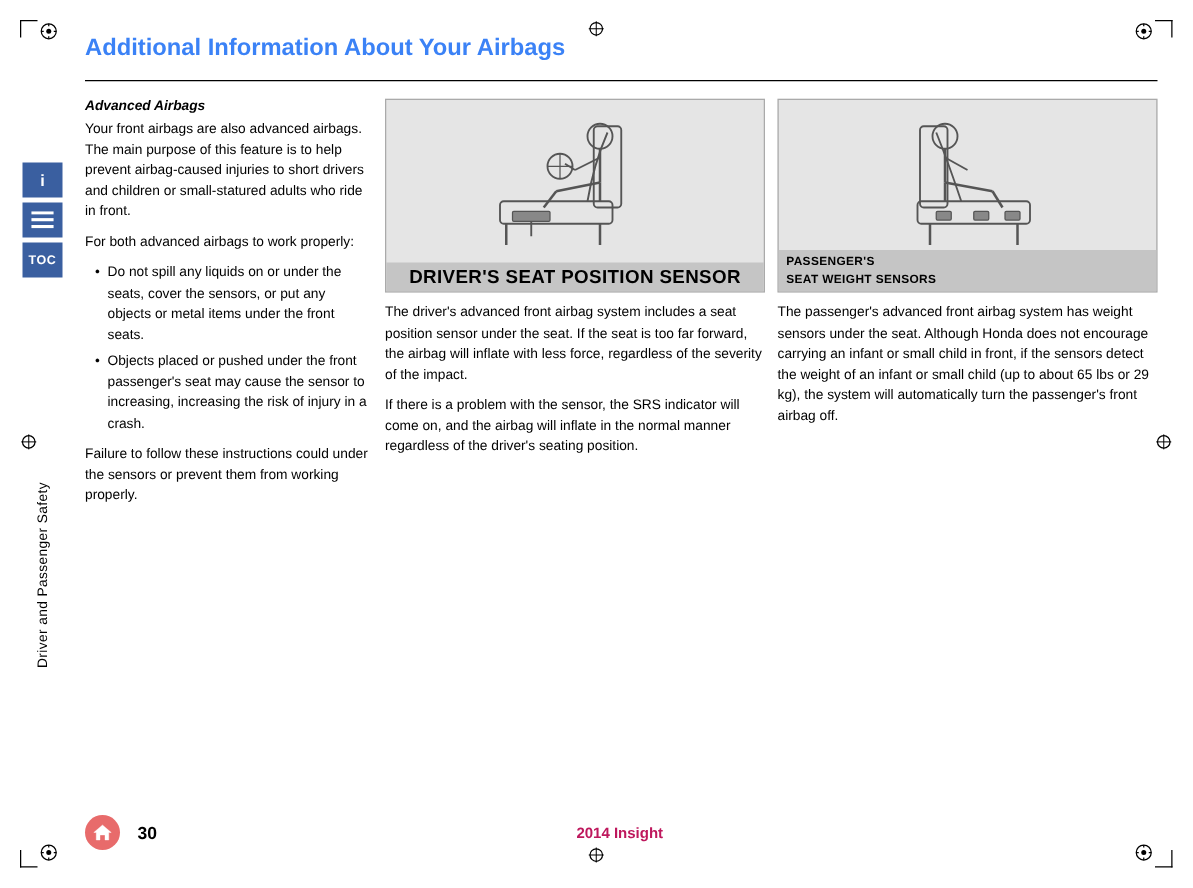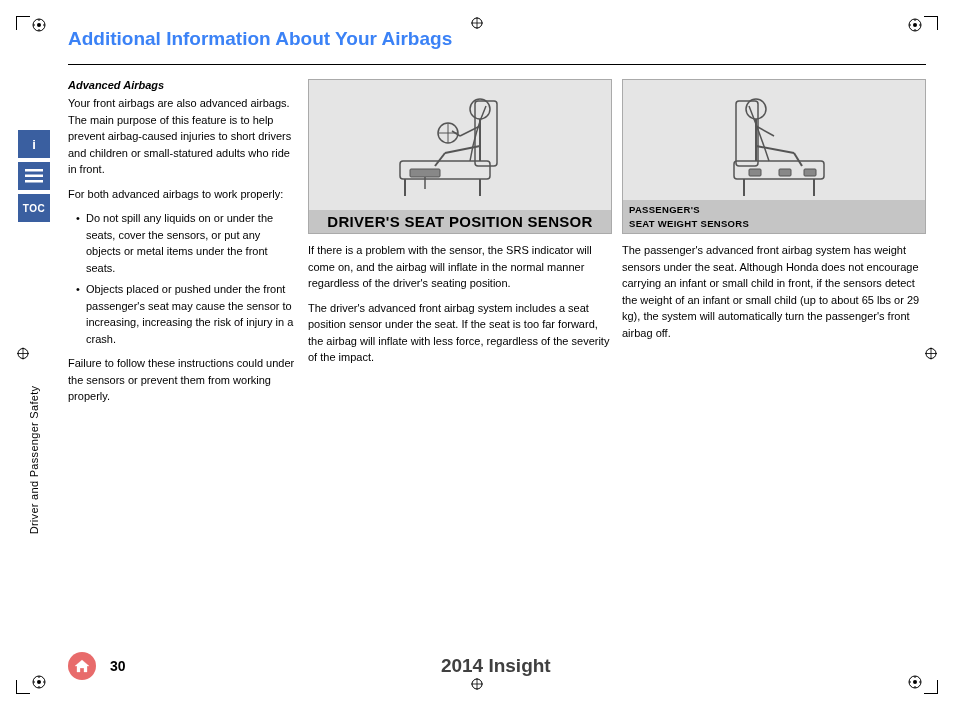--- a/index.html
+++ b/index.html
@@ -227,23 +227,23 @@
       margin-left: 6px;
     }
 
     .footer-left {
       display: flex;
       align-items: center;
       gap: 8px;
     }
 
     .footer-center {
-      font-size: 19px;
-      font-weight: bold;
-      color: #404040;
+      font-size: 12px;
+      font-weight: bold;
+      color: #be185d;
     }
 
     
     .bracket-tl {
       position: absolute;
       top: 16px; left: 16px;
       width: 14px; height: 14px;
       border-top: 1.5px solid #000;
       border-left: 1.5px solid #000;
     }
@@ -423,22 +423,22 @@
 
               <path d="M 106 25 Q 95 50 90 80" fill="none" stroke="#555" stroke-width="1.5"></path>
 
               <circle cx="68" cy="52" r="10" fill="none" stroke="#555" stroke-width="1.5"></circle>
               <line x1="68" y1="42" x2="68" y2="62" stroke="#555" stroke-width="1"></line>
               <line x1="58" y1="52" x2="78" y2="52" stroke="#555" stroke-width="1"></line>
             </svg>
           </div>
           <div class="image-caption">DRIVER'S SEAT POSITION SENSOR</div>
         </div>
+        <p>The driver's advanced front airbag system includes a seat position sensor under the seat. If the seat is too far forward, the airbag will inflate with less force, regardless of the severity of the impact.</p>
         <p>If there is a problem with the sensor, the SRS indicator will come on, and the airbag will inflate in the normal manner regardless of the driver's seating position.</p>
-        <p>The driver's advanced front airbag system includes a seat position sensor under the seat. If the seat is too far forward, the airbag will inflate with less force, regardless of the severity of the impact.</p>
       </div>
 
       <div class="right-col">
         <div class="image-box">
           <div class="image-content">
 
             <svg width="160" height="130" viewBox="0 0 160 130">
 
               <rect x="40" y="80" width="90" height="18" rx="3" fill="none" stroke="#555" stroke-width="1.5"></rect>
 

